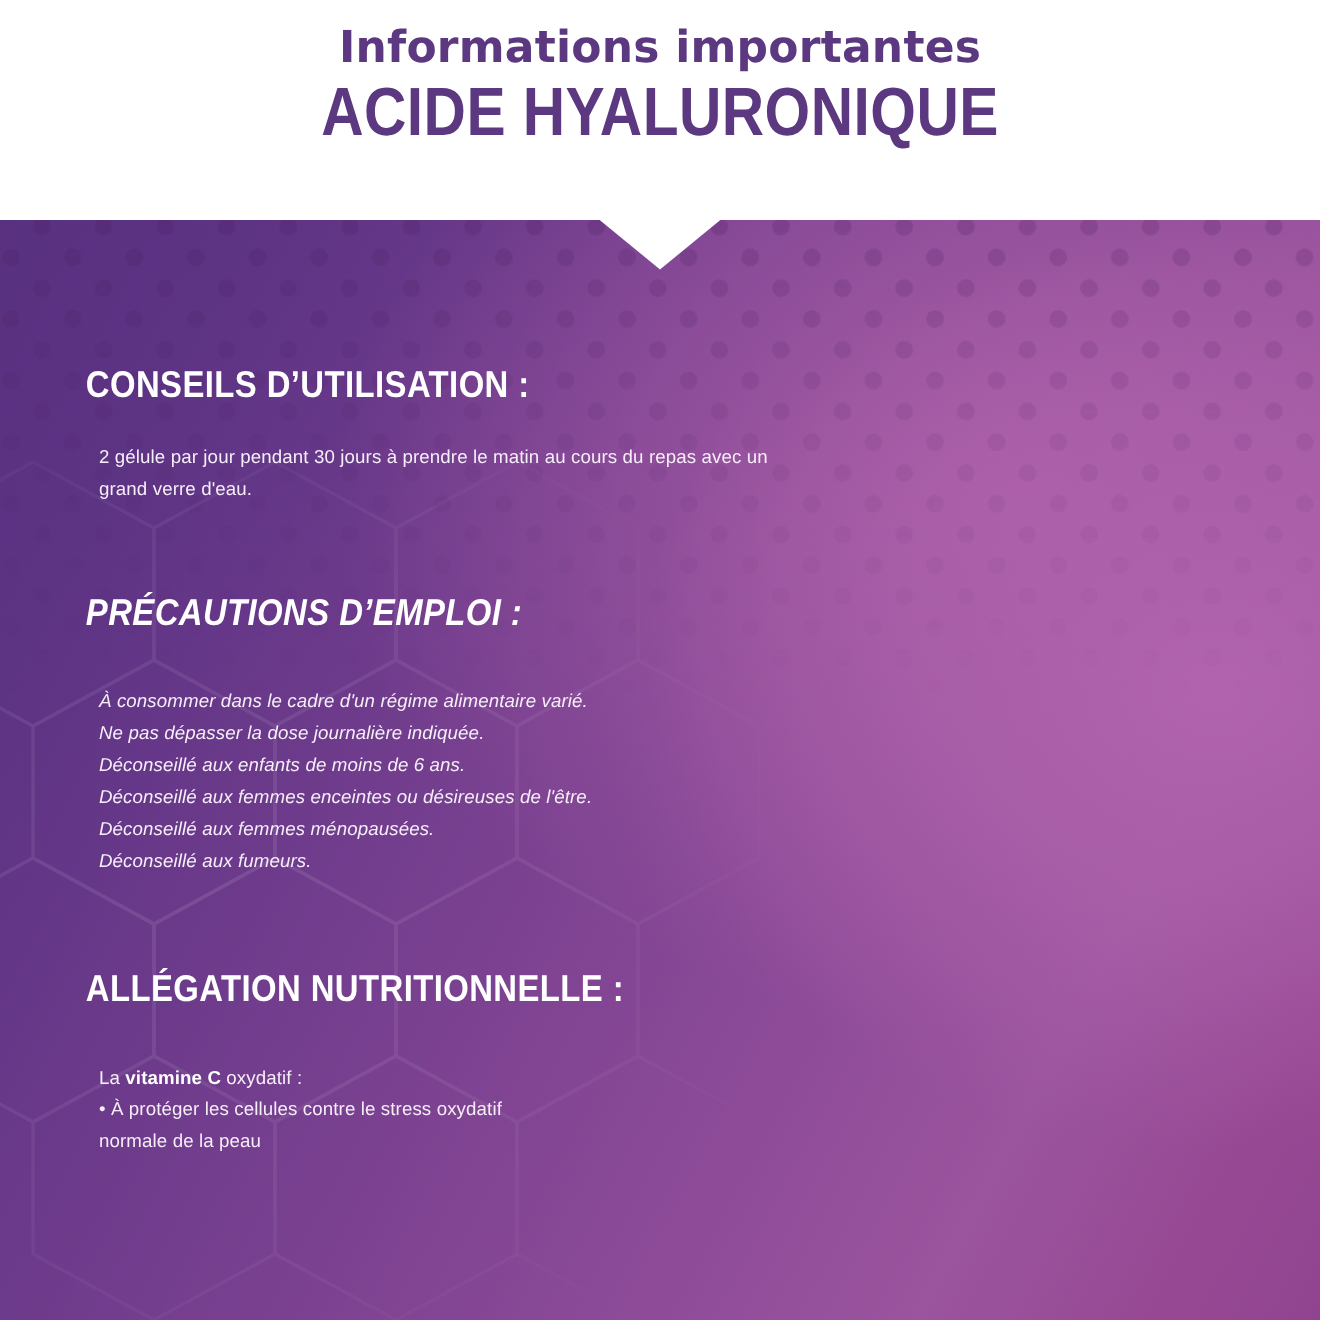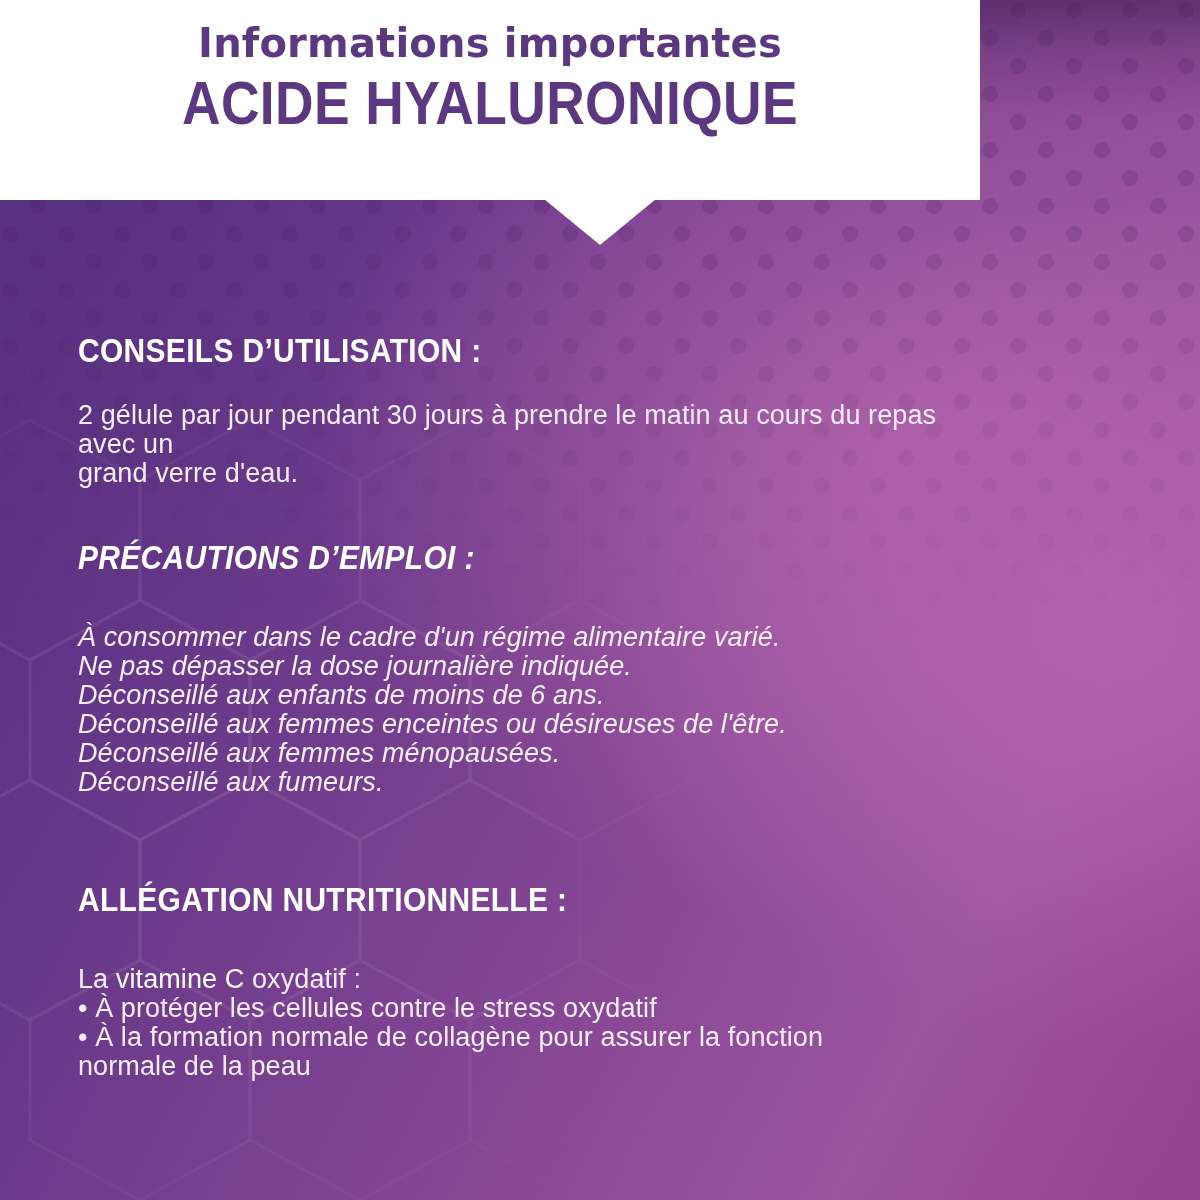--- a/index.html
+++ b/index.html
@@ -72,21 +72,21 @@
     opacity: 0.30;
     -webkit-mask-image: radial-gradient(ellipse 560px 520px at 34% 48%, #000 0%, rgba(0,0,0,0.6) 58%, rgba(0,0,0,0) 100%);
     mask-image: radial-gradient(ellipse 560px 520px at 34% 48%, #000 0%, rgba(0,0,0,0.6) 58%, rgba(0,0,0,0) 100%);
   }
   .bg-hex svg { display:block; width:100%; height:100%; }
 
   
   .header-banner {
     position: absolute;
     left: 0; top: 0;
-    width: 980px;
+    width: 1200px;
     height: 200px;
     background: #ffffff;
     z-index: 5;
   }
   .banner-notch {
     position: absolute;
     left: 50%;
     top: 199px;
     transform: translateX(-50%);
     width: 0; height: 0;
@@ -151,33 +151,33 @@
     line-height: 1.0;
     margin: 0;
     white-space: nowrap;
     transform: scaleX(0.88);
     transform-origin: left center;
   }
 
   .section-body {
     font-family: "Liberation Sans", sans-serif;
     font-weight: 400;
-    font-size: 27px;
+    font-size: 17px;
     color: #f6eef8;
     line-height: 29px;
-    margin: 0;
+    margin: 12px;
     max-width: 905px;
     letter-spacing: 0.1px;
   }
   .body-gap-small { margin-top: 34px; }
   .body-gap-large { margin-top: 49px; }
 
   .section-body .line { display: block; white-space: nowrap; }
   .section-body .wrap { display: block; }
-  .section-body b { font-weight: 400; color: #ffffff; }
+  .section-body b { font-weight: 700; color: #ffffff; }
 </style>
 </head>
 <body>
 
 <div id="page">
 
   <div class="bg-base"></div>
   <div class="bg-topshade"></div>
   <div class="bg-dots"></div>
   <div class="bg-hex">
@@ -227,19 +227,18 @@
         <span class="line">Déconseillé aux femmes ménopausées.</span>
         <span class="line">Déconseillé aux fumeurs.</span>
       </p>
     </div>
 
     <div class="section section-3">
       <h2 class="section-heading">ALLÉGATION NUTRITIONNELLE :</h2>
       <p class="section-body body-gap-large">
         <span class="line"><span>La </span><b>vitamine C</b><span> oxydatif :</span></span>
         <span class="line">• À protéger les cellules contre le stress oxydatif</span>
-        <span class="line">• À la formation normale de collagène pour assurer la fonction</span>
         <span class="line">normale de la peau</span>
       </p>
     </div>
 
   </div>
 </div>
 
 </body></html>

